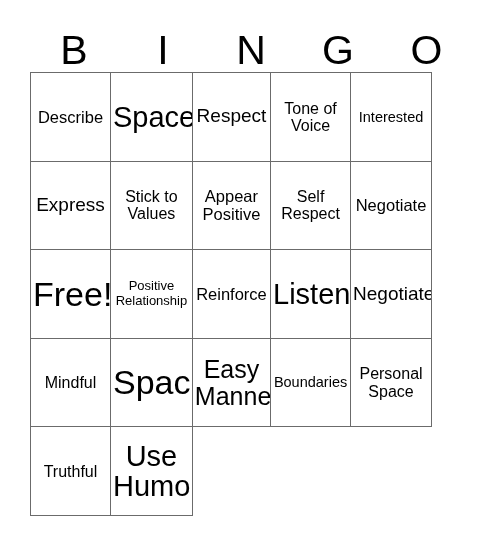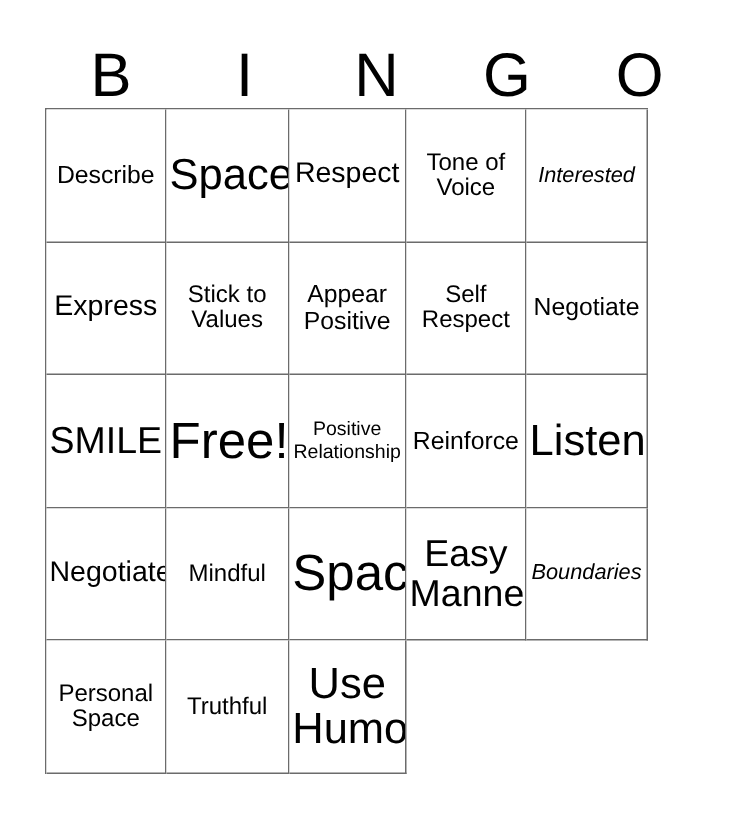--- a/index.html
+++ b/index.html
@@ -75,21 +75,21 @@
   }
   .cell-text {
     display: block;
     width: 100%;
     text-align: center;
     line-height: 1.06;
     white-space: pre-line;
   }
   
   .fs-xxs .cell-text { font-size: 13px; line-height: 1.12; }
-  .fs-xs  .cell-text { font-size: 14.5px; line-height: 1.12; font-style: italic; }
+  .fs-xs  .cell-text { font-size: 14.5px; line-height: 1.12; }
   .fs-s   .cell-text { font-size: 16.5px; line-height: 1.1; }
   .fs-m   .cell-text { font-size: 19px; line-height: 1.1; }
   .fs-l   .cell-text { font-size: 16px; line-height: 1.08; }
   .fs-xl  .cell-text { font-size: 25px; line-height: 1.06; }
   .fs-xxl .cell-text { font-size: 29px; line-height: 1.04; }
   .fs-huge .cell-text { font-size: 34px; line-height: 1.02; }
 </style>
 </head>
 <body>
 
@@ -131,23 +131,20 @@
         <span class="cell-text">Appear
 Positive</span>
       </div>
       <div class="cell fs-l">
         <span class="cell-text">Self
 Respect</span>
       </div>
       <div class="cell fs-s">
         <span class="cell-text">Negotiate</span>
       </div>
-      <div class="cell fs-xl">
-        <span class="cell-text">SMILE</span>
-      </div>
       <div class="cell fs-huge">
         <span class="cell-text">Free!</span>
       </div>
       <div class="cell fs-xxs">
         <span class="cell-text">Positive
 Relationship</span>
       </div>
       <div class="cell fs-s">
         <span class="cell-text">Reinforce</span>
       </div>

